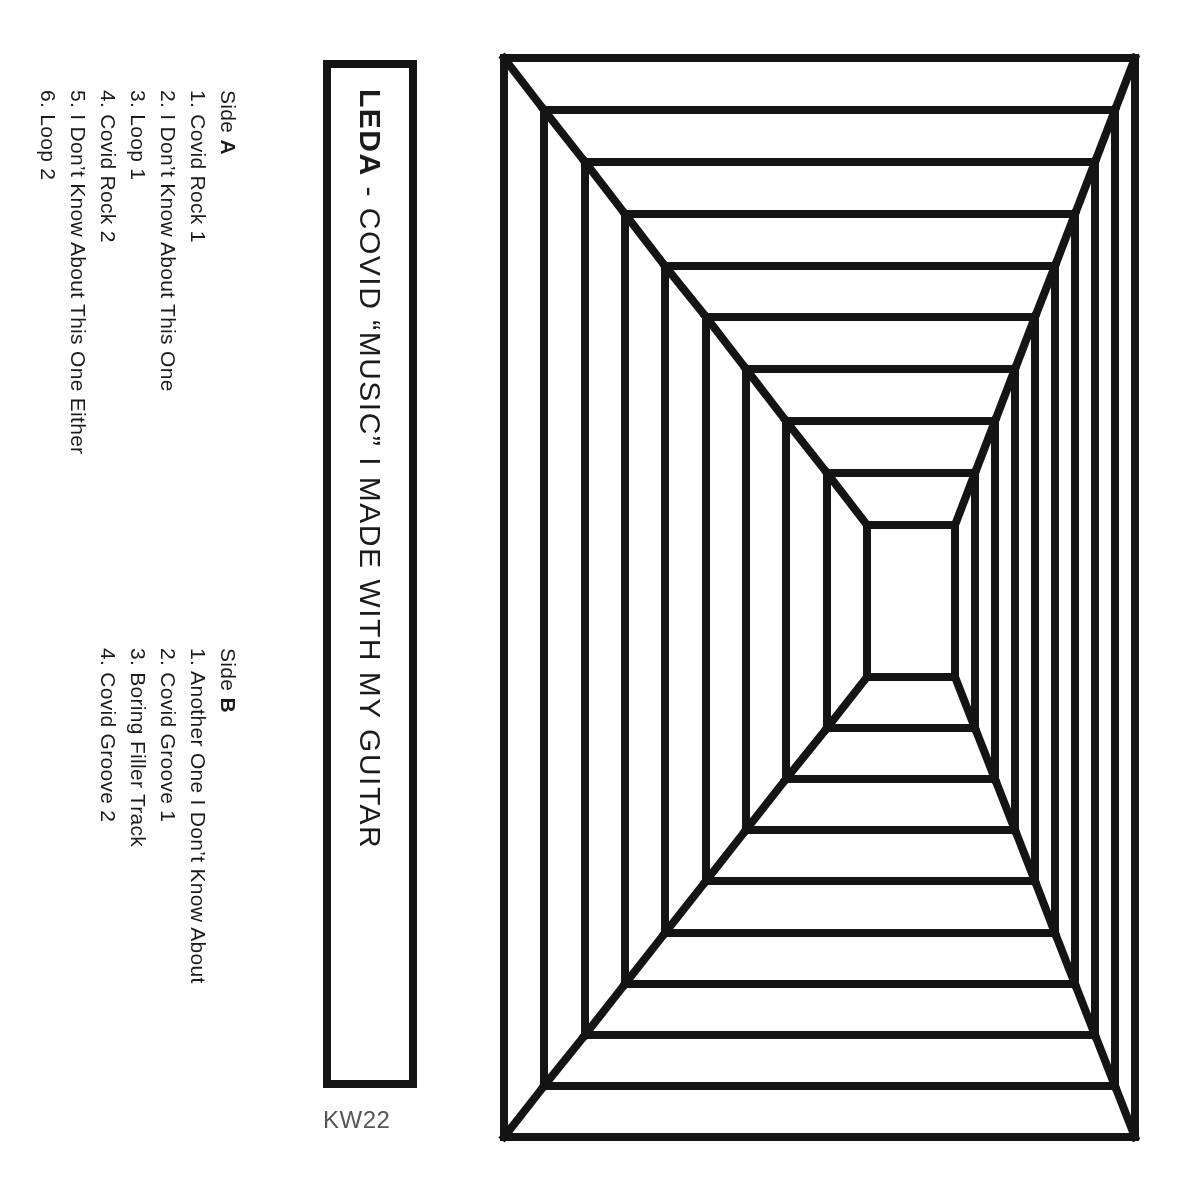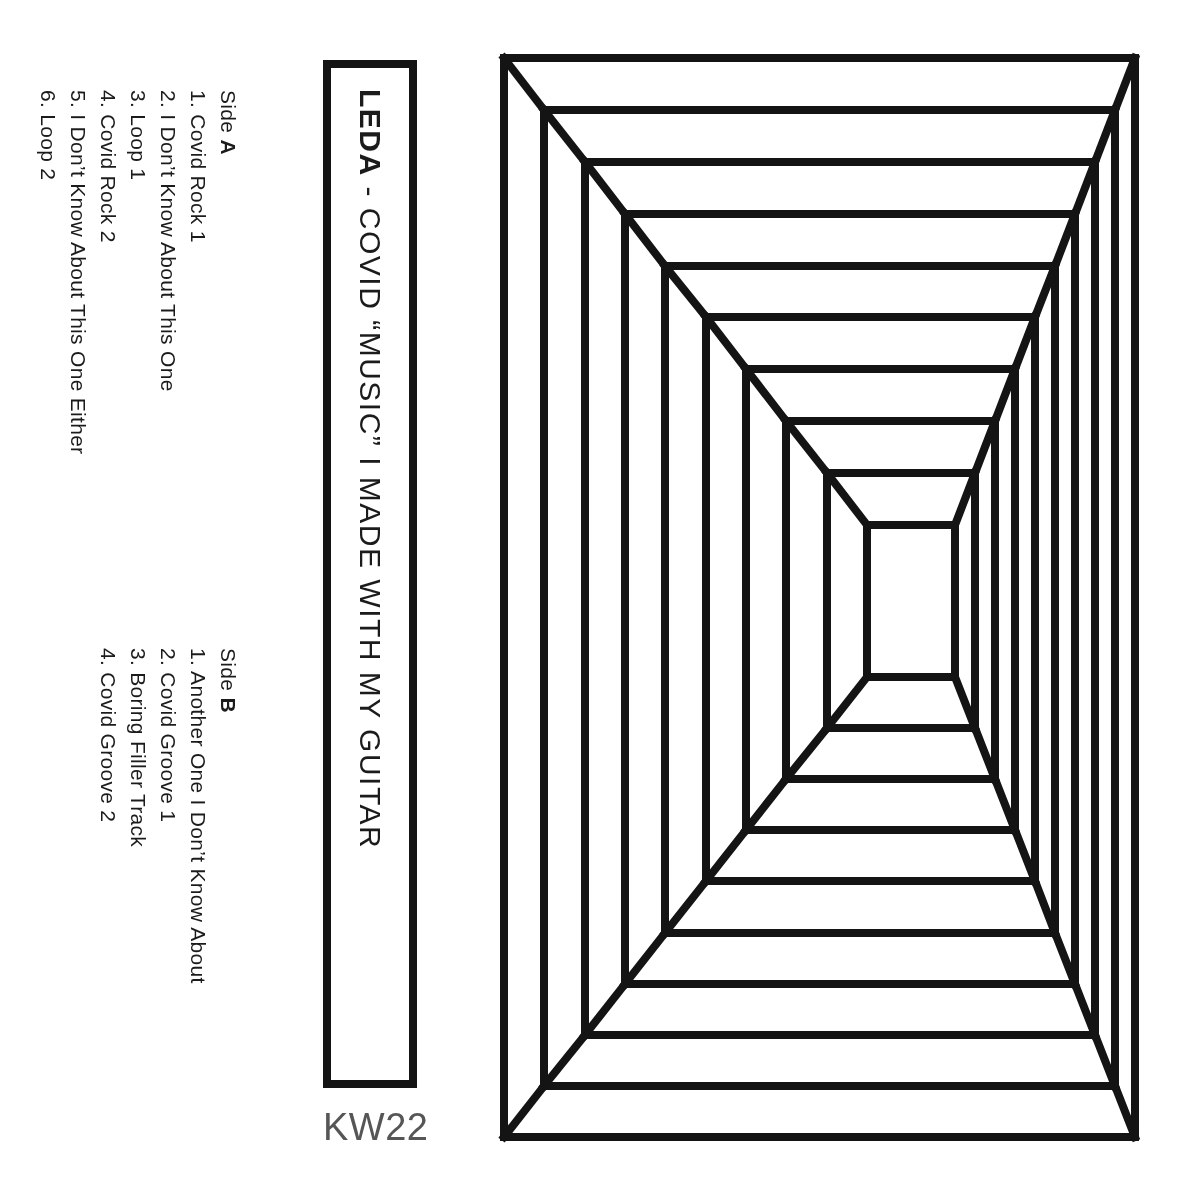--- a/index.html
+++ b/index.html
@@ -50,22 +50,21 @@
     margin-top: 21px;
     white-space: nowrap;
   }
   .title-text .artist { font-weight: bold; }
 
   
   .catalog {
     position: absolute;
     left: 323px; top: 1106px;
     width: 94px;
-    text-align: center;
-    font-size: 38px;
+    font-size: 24px;
     color: #565656;
     letter-spacing: 0.5px;
   }
 </style>
 </head>
 <body>
 
 <div class="canvas">
 
   <svg id="tunnel" width="1200" height="1200" viewBox="0 0 1200 1200">

